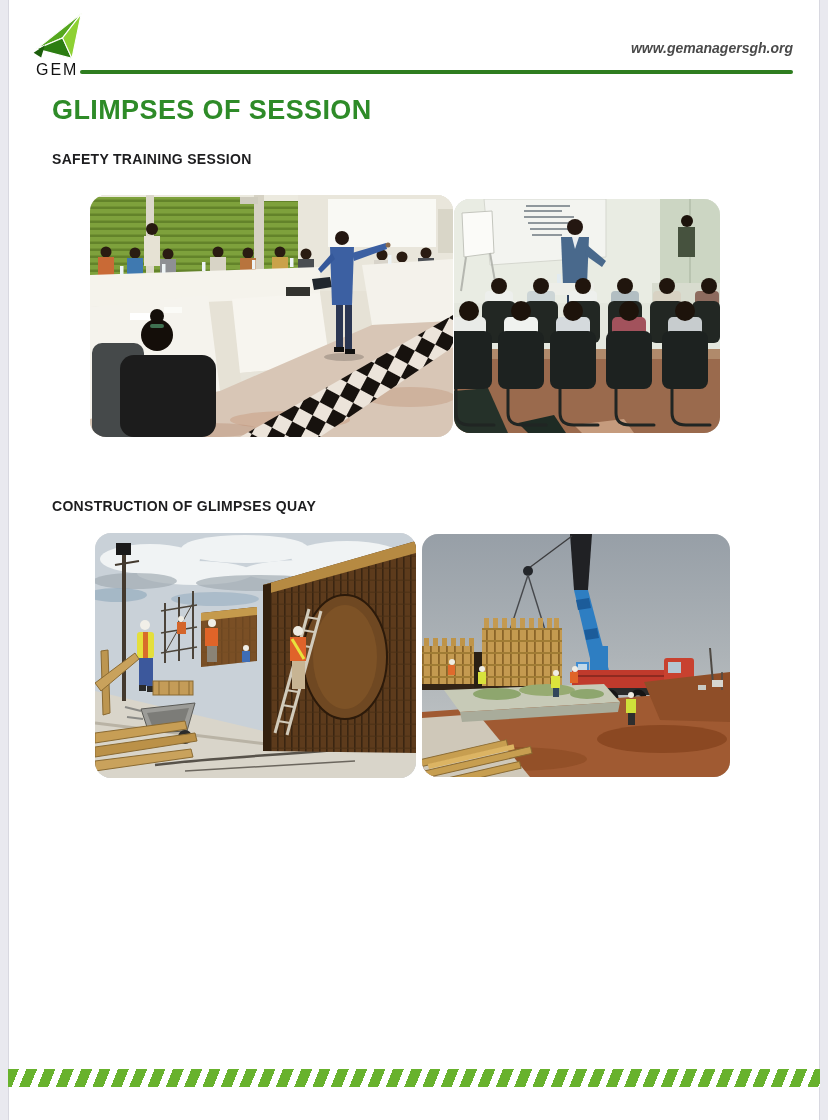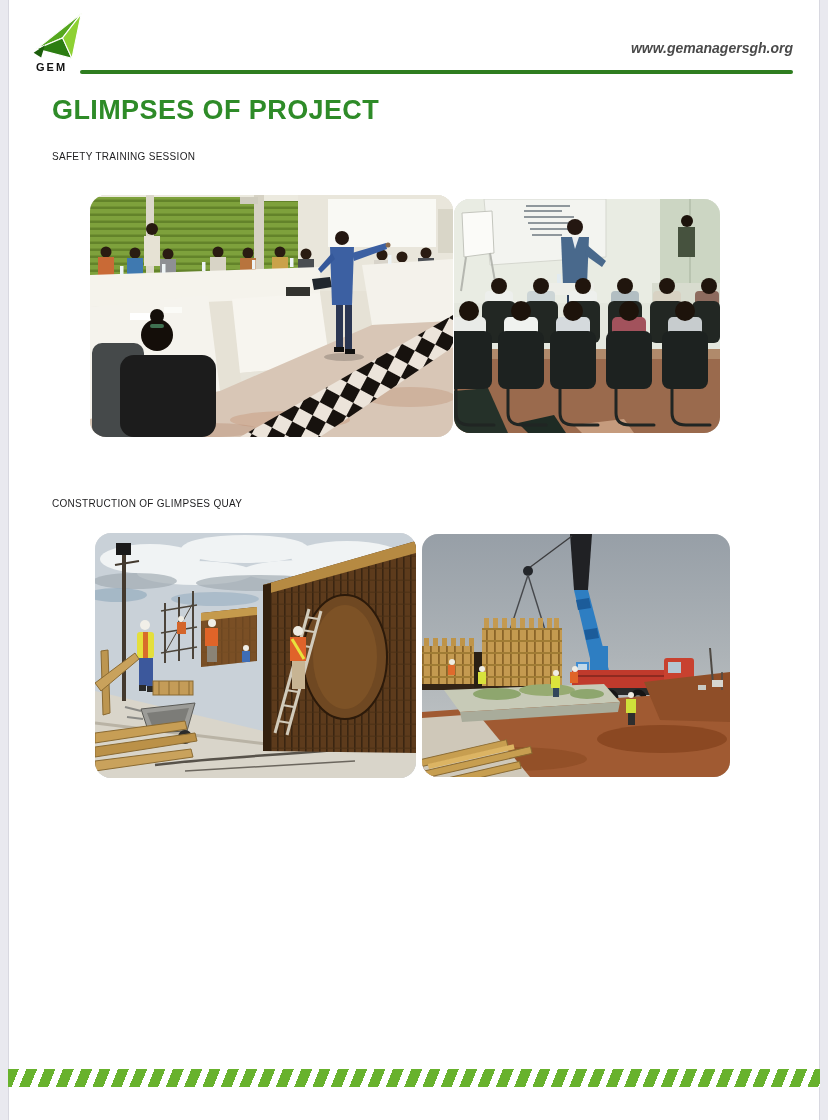--- a/index.html
+++ b/index.html
@@ -6,30 +6,30 @@
   body{
     width:828px;height:1120px;position:relative;overflow:hidden;
     background:#ffffff;
     font-family:"Liberation Sans",sans-serif;
   }
   .edge{position:absolute;top:0;bottom:0;width:8px;background:var(--edge-gray,#e9e9ef);}
   .edge.left{left:0;border-right:1px solid #d8d8e0;}
   .edge.right{right:0;border-left:1px solid #d8d8e0;}
 
   .logo{position:absolute;left:29px;top:9px;width:56px;height:54px;}
-  .logo-text{position:absolute;left:36px;top:61px;font-size:11px;font-weight:700;
+  .logo-text{position:absolute;left:36px;top:61px;font-size:16px;font-weight:400;
     letter-spacing:2px;color:#121212;}
   .website{position:absolute;top:40px;left:490px;width:303px;text-align:right;
     font-size:14px;font-style:italic;font-weight:700;color:#4a4a4a;cursor:pointer;}
   .rule{position:absolute;left:80px;top:70px;width:713px;height:4px;
     background:var(--rule-green,#2e7d1f);border-radius:2px;}
 
   .title{position:absolute;left:52px;top:95px;margin:0;font-size:27px;font-weight:700;
     letter-spacing:.4px;color:var(--accent-green,#2e8b28);}
-  .sec-label{position:absolute;margin:0;font-size:10px;font-weight:400;
+  .sec-label{position:absolute;margin:0;font-size:14px;font-weight:700;
     letter-spacing:.3px;color:var(--text-dark,#1d1d1f);}
   #sec1-label{left:52px;top:151px;}
   #sec2-label{left:52px;top:498px;}
 
   figure.photo{margin:0;position:absolute;border-radius:16px;overflow:hidden;
     background:#ddd;}
   #photo1{left:90px;top:195px;width:363px;height:242px;}
   #photo2{left:454px;top:199px;width:266px;height:234px;}
   #photo3{left:95px;top:533px;width:321px;height:245px;}
   #photo4{left:422px;top:534px;width:308px;height:243px;}
@@ -48,21 +48,21 @@
 <svg class="logo" viewBox="0 0 60 56">
   <polygon points="8,42 56,4 36,30" fill="#55a71e" stroke="#ffffff" stroke-width="1.2"></polygon>
   <polygon points="8,42 36,30 46,52" fill="#2c7d12" stroke="#ffffff" stroke-width="1.2"></polygon>
   <polygon points="36,30 56,4 46,52" fill="#8ed133" stroke="#ffffff" stroke-width="1.2"></polygon>
   <polygon points="5,46 17,38 13,51" fill="#1c5e0c"></polygon>
 </svg>
 <div class="logo-text">GEM</div>
 <div class="website">www.gemanagersgh.org</div>
 <div class="rule"></div>
 
-<h1 class="title">GLIMPSES OF PROJECT</h1>
+<h1 class="title">GLIMPSES OF SESSION</h1>
 
 <h2 class="sec-label" id="sec1-label">SAFETY TRAINING SESSION</h2>
 
 <figure class="photo" id="photo1" aria-label="training-room-presenter-at-u-shaped-tables">
 <svg viewBox="0 0 363 242" preserveAspectRatio="none">
   <defs>
     <pattern id="slat" width="10" height="7" patternUnits="userSpaceOnUse">
       <rect width="10" height="7" fill="#7ea13c"></rect>
           <rect y="4.5" width="10" height="2.5" fill="#63832a"></rect>
     </pattern>

